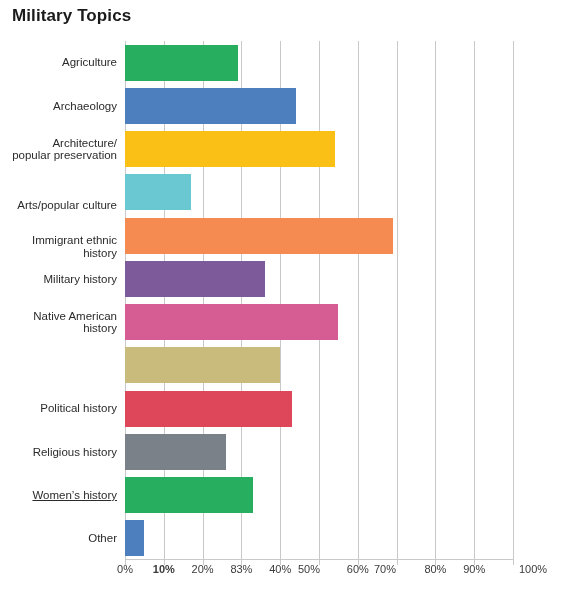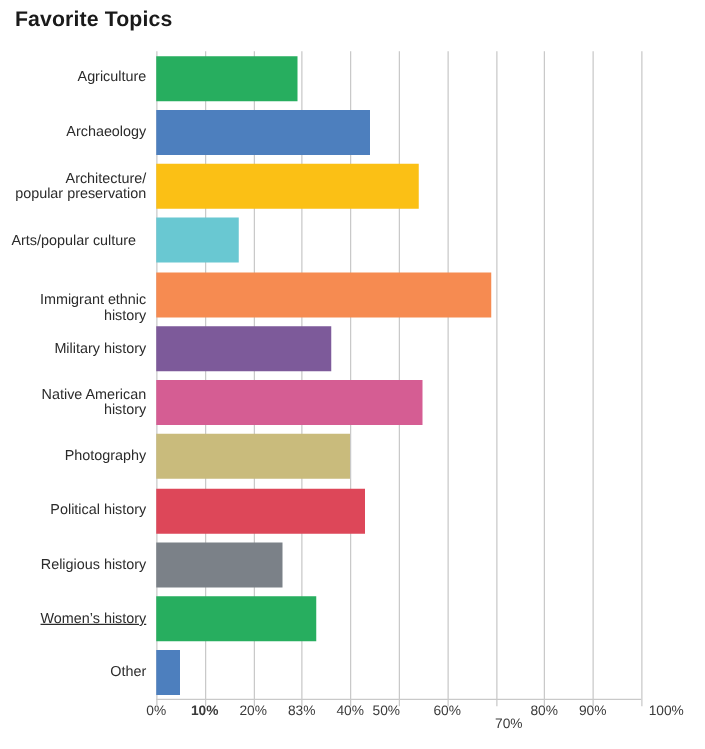--- a/index.html
+++ b/index.html
@@ -119,65 +119,60 @@
     width: 1px;
     height: 5px;
     background: #c9c9c9;
   }
 </style>
 </head>
 <body>
 
 <div class="chart-card">
 
-  <div class="chart-title">Favorite Topics</div>
+  <div class="chart-title">Military Topics</div>
 
   <div class="plot-wrap">
     <div class="cat-labels">
         <div class="cat-label" style="top: 0px; height: 43.25px;">
           <span>
             <div>Agriculture</div>
           </span>
         </div>
         <div class="cat-label" style="top: 43.25px; height: 43.25px; margin-left: 38px;">
           <span>
             <div>Archaeology</div>
           </span>
         </div>
         <div class="cat-label" style="top: 86.5px; height: 43.25px;">
           <span>
             <div>Architecture/</div>
             <div>popular preservation</div>
           </span>
         </div>
-        <div class="cat-label" style="top: 131px; height: 43.25px; text-align: center;">
+        <div class="cat-label" style="top: 143px; height: 43.25px;">
           <span>
             <div>Arts/popular culture</div>
           </span>
         </div>
         <div class="cat-label" style="top: 184px; height: 43.25px;">
           <span>
             <div>Immigrant ethnic</div>
             <div>history</div>
           </span>
         </div>
         <div class="cat-label" style="top: 216.25px; height: 43.25px;">
           <span>
             <div>Military history</div>
           </span>
         </div>
         <div class="cat-label" style="top: 259.5px; height: 43.25px;">
           <span>
             <div>Native American</div>
             <div>history</div>
-          </span>
-        </div>
-        <div class="cat-label" style="top: 302.75px; height: 43.25px;">
-          <span>
-            <div>Photography</div>
           </span>
         </div>
         <div class="cat-label" style="top: 346px; height: 43.25px;">
           <span>
             <div>Political history</div>
           </span>
         </div>
         <div class="cat-label" style="top: 389.25px; height: 43.25px;">
           <span>
             <div>Religious history</div>
@@ -247,21 +242,21 @@
   </div>
 
   <div class="xaxis">
       <div class="xtick" style="left: 0px;">0%</div>
       <div class="xtick" style="left: 38.8px; font-weight: bold;">10%</div>
       <div class="xtick" style="left: 77.6px;">20%</div>
       <div class="xtick" style="left: 116.4px;">83%</div>
       <div class="xtick" style="left: 155.2px;">40%</div>
       <div class="xtick" style="left: 184px;">50%</div>
       <div class="xtick" style="left: 232.8px;">60%</div>
-      <div class="xtick" style="left: 282px; margin-top: 10px;">70%</div>
+      <div class="xtick" style="left: 260px;">70%</div>
       <div class="xtick" style="left: 310.4px;">80%</div>
       <div class="xtick" style="left: 349.2px;">90%</div>
       <div class="xtick" style="left: 408px;">100%</div>
     </div>
 
 <div class="tick-mark" style="left: 125px; position: absolute; top: 560px;"></div>
     <div class="tick-mark" style="left: 163.8px; position: absolute; top: 560px;"></div>
     <div class="tick-mark" style="left: 202.6px; position: absolute; top: 560px;"></div>
     <div class="tick-mark" style="left: 241.4px; position: absolute; top: 560px;"></div>
     <div class="tick-mark" style="left: 280.2px; position: absolute; top: 560px;"></div>

